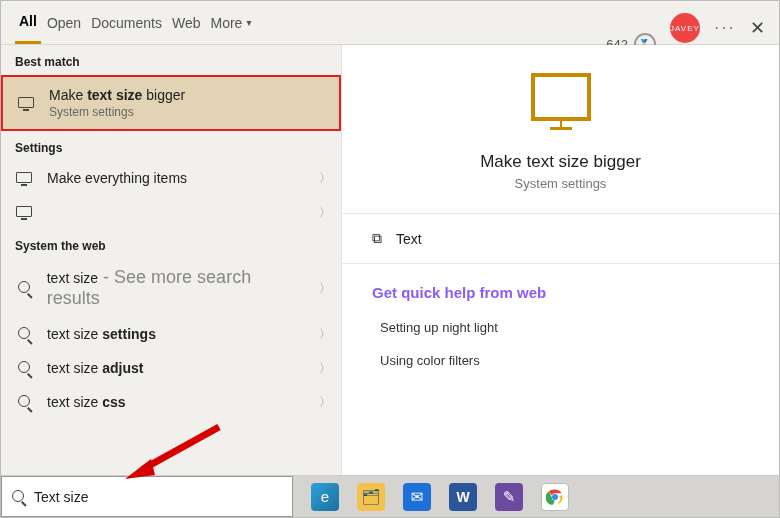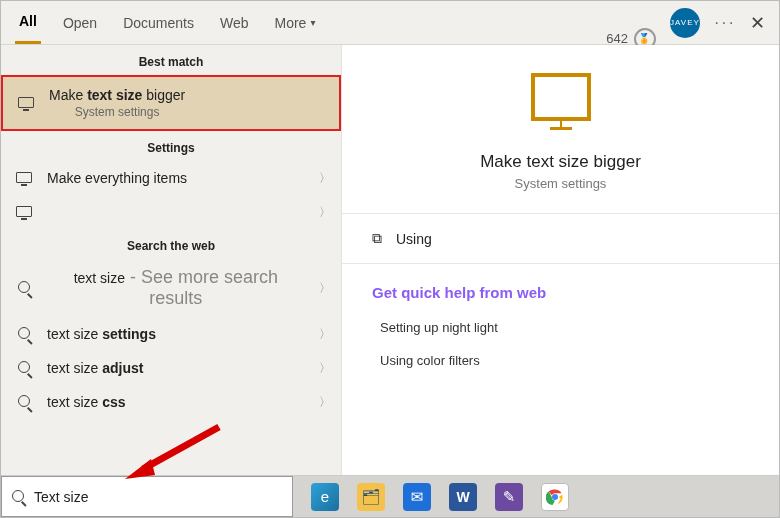--- a/index.html
+++ b/index.html
@@ -1,29 +1,29 @@
 <!DOCTYPE html>
 <html><head>
 <meta charset="utf-8">
 <style>
   * { box-sizing: border-box; margin: 0; padding: 0; font-family: "Segoe UI", Arial, sans-serif; }
   body { width: 780px; height: 518px; background: #f2f0ec; overflow: hidden; position: relative; border: 1px solid #bbb; }
-  .tabs { display: flex; align-items: center; height: 44px; padding: 0 14px; gap: 18px; border-bottom: 1px solid #d9d7d3; font-size: 14px; color: #555; }
+  .tabs { display: flex; align-items: flex-start; height: 44px; padding: 0 14px; gap: 2px; border-bottom: 1px solid #d9d7d3; font-size: 14px; color: #555; }
   .tab { padding: 0 4px; height: 100%; display: flex; align-items: center; cursor: pointer; }
   .tab.active { color: #000; border-bottom: 3px solid #c98a00; font-weight: 600; }
   .tab .chev { font-size: 10px; margin-left: 4px; }
   .tabs-right { margin-left: auto; display: flex; align-items: center; gap: 14px; color: #555; }
   .rewards { display: flex; align-items: center; gap: 6px; font-size: 13px; margin-top: 32px; }
   .rewards .rcircle { width: 22px; height: 22px; border: 2px solid #999; border-radius: 50%; display: flex; align-items: center; justify-content: center; font-size: 10px; }
-  .avatar { width: 30px; height: 30px; border-radius: 50%; background: #0369a1; display:flex; align-items:center; justify-content:center; color:#fff; font-size:8px; letter-spacing:1px; }
+  .avatar { width: 30px; height: 30px; border-radius: 50%; background: #ef4444; display:flex; align-items:center; justify-content:center; color:#fff; font-size:8px; letter-spacing:1px; }
   .more3 { font-size: 16px; letter-spacing: 2px; color:#666; }
   .closex { font-size: 18px; color:#444; }
 
   .main { display: flex; height: 432px; }
-  .left { width: 340px; padding: 0; overflow-y:auto;text-align:center; }
+  .left { width: 340px; padding: 0; overflow-y:auto; }
   .group-head { font-size: 12px; font-weight: 600; color:#222; padding: 10px 14px 6px 14px; }
   .result { display: flex; align-items: center; padding: 8px 10px 8px 14px; gap: 14px; cursor: pointer; }
   .result .ico { width: 18px; text-align: center; color:#444; }
   .result .arrow { margin-left:auto; color:#888; font-size:12px; }
   .result .txt { font-size: 14px; color:#222; }
   .result .sub { font-size: 12px; color: #666; margin-top:2px; }
   .result.highlight { background: #e1d3b3; border: 2px solid #e02020; padding: 10px 10px 10px 14px; }
   .result.highlight .ico { font-size:14px; }
   .result .txt b { font-weight: 700; }
   .webhint { font-size: 18px; color:#888; }
@@ -102,21 +102,21 @@
     <div class="result">
       <span class="ico"><span class="monitor-ico"></span></span>
       <div class="txt">Make everything items</div>
       <span class="arrow">〉</span>
     </div>
     <div class="result">
       <span class="ico"><span class="monitor-ico"></span></span>
       <span class="arrow">〉</span>
     </div>
 
-    <div class="group-head">Search the web</div>
+    <div class="group-head">System the web</div>
     <div class="result">
       <span class="ico"><span class="search-ico"></span></span>
       <div class="txt"><span>text size</span><span class="webhint"> - See more search results</span></div>
       <span class="arrow">〉</span>
     </div>
     <div class="result">
       <span class="ico"><span class="search-ico"></span></span>
       <div class="txt"><span>text size </span><b>settings</b></div>
       <span class="arrow">〉</span>
     </div>
@@ -138,21 +138,21 @@
         <div class="hero-icon"></div>
         <div class="hero-icon-stand"></div>
         <div class="hero-icon-base"></div>
       </div>
       <div class="hero-title">Make text size bigger</div>
       <div class="hero-sub">System settings</div>
     </div>
     <div class="sep"></div>
     <div class="action">
       <span class="oico">⧉</span>
-      <span>Using</span>
+      <span>Text</span>
     </div>
     <div class="sep"></div>
     <div class="quick-head">Get quick help from web</div>
     <div class="quick-item">Setting up night light</div>
     <div class="quick-item">Using color filters</div>
   </div>
 </div>
 
 <div class="footer">
   <div class="searchbox">

